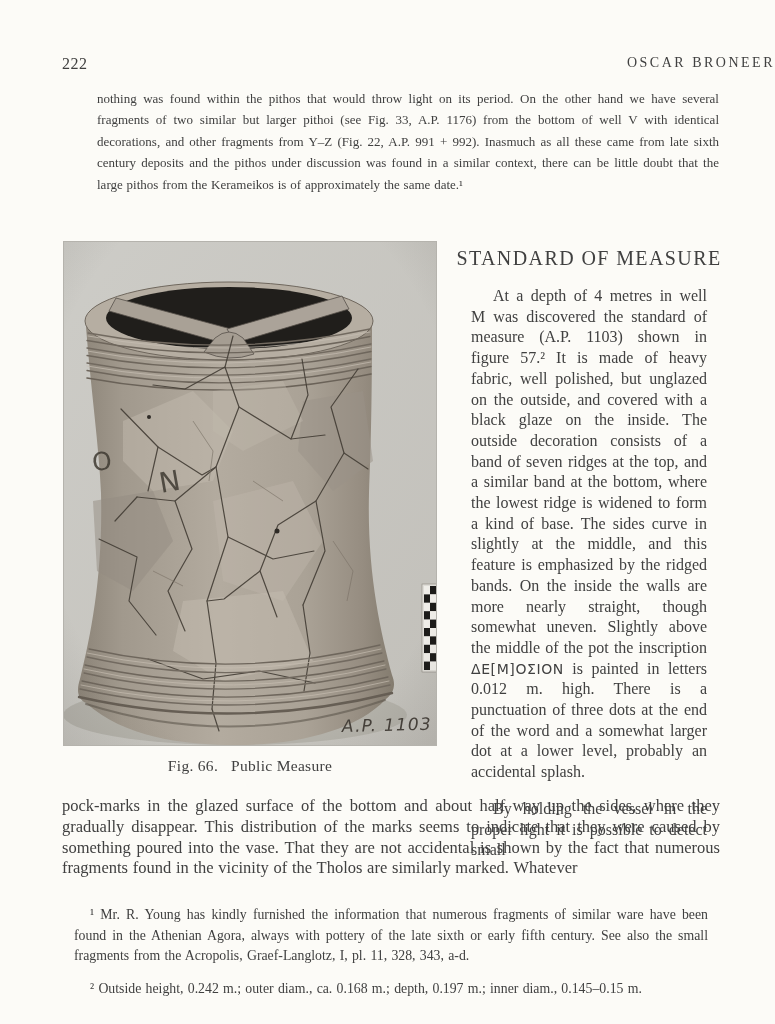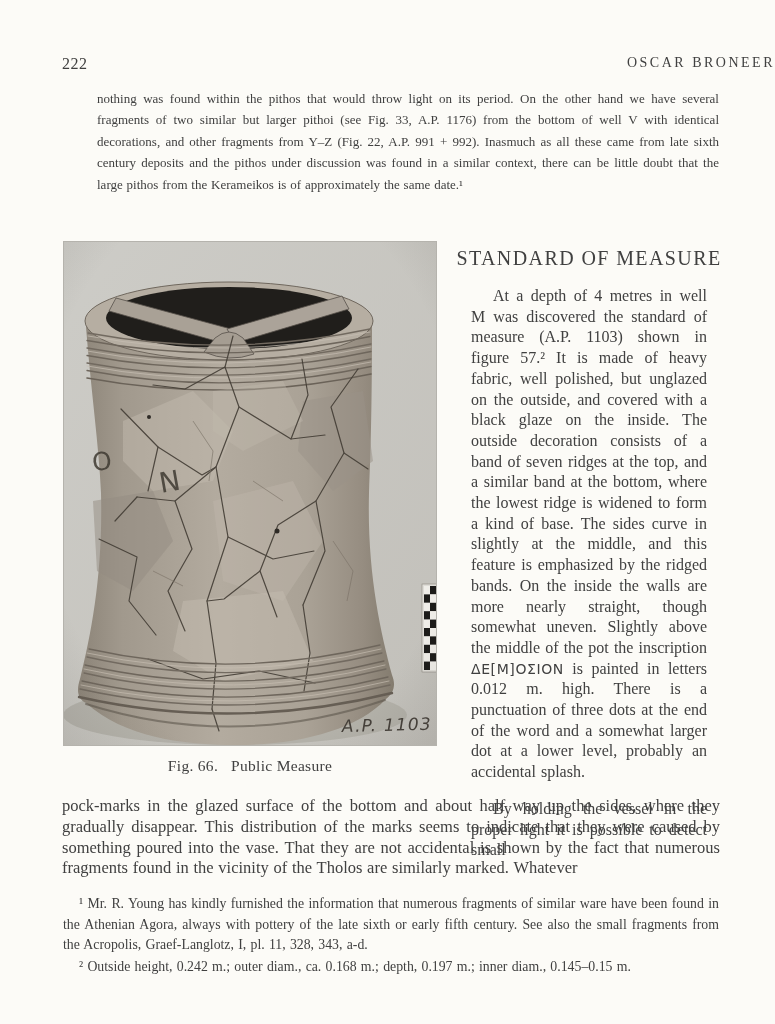--- a/index.html
+++ b/index.html
@@ -44,21 +44,21 @@
   }
   .inscr {
     font-family:"DejaVu Sans", sans-serif; font-size:14px; letter-spacing:.6px;
   }
   .contpara {
     position:absolute; left:62px; top:796px; width:658px; margin:0;
     font-size:16.5px; line-height:20.8px; text-align:justify; word-spacing:.6px;
   }
   .footnotes { position:absolute; left:62px; top:893px; width:658px; }
   .fn {
-    margin:1px; font-size:13.8px; line-height:20.7px; text-align:justify;
+    margin:12px; font-size:13.8px; line-height:20.7px; text-align:justify;
     text-indent:16px; word-spacing:.8px;
   }
   .photolabel {
     font-family:"DejaVu Sans", sans-serif; font-style:italic;
     letter-spacing:1.2px;
   }
 </style>
 </head>
 <body>
 

